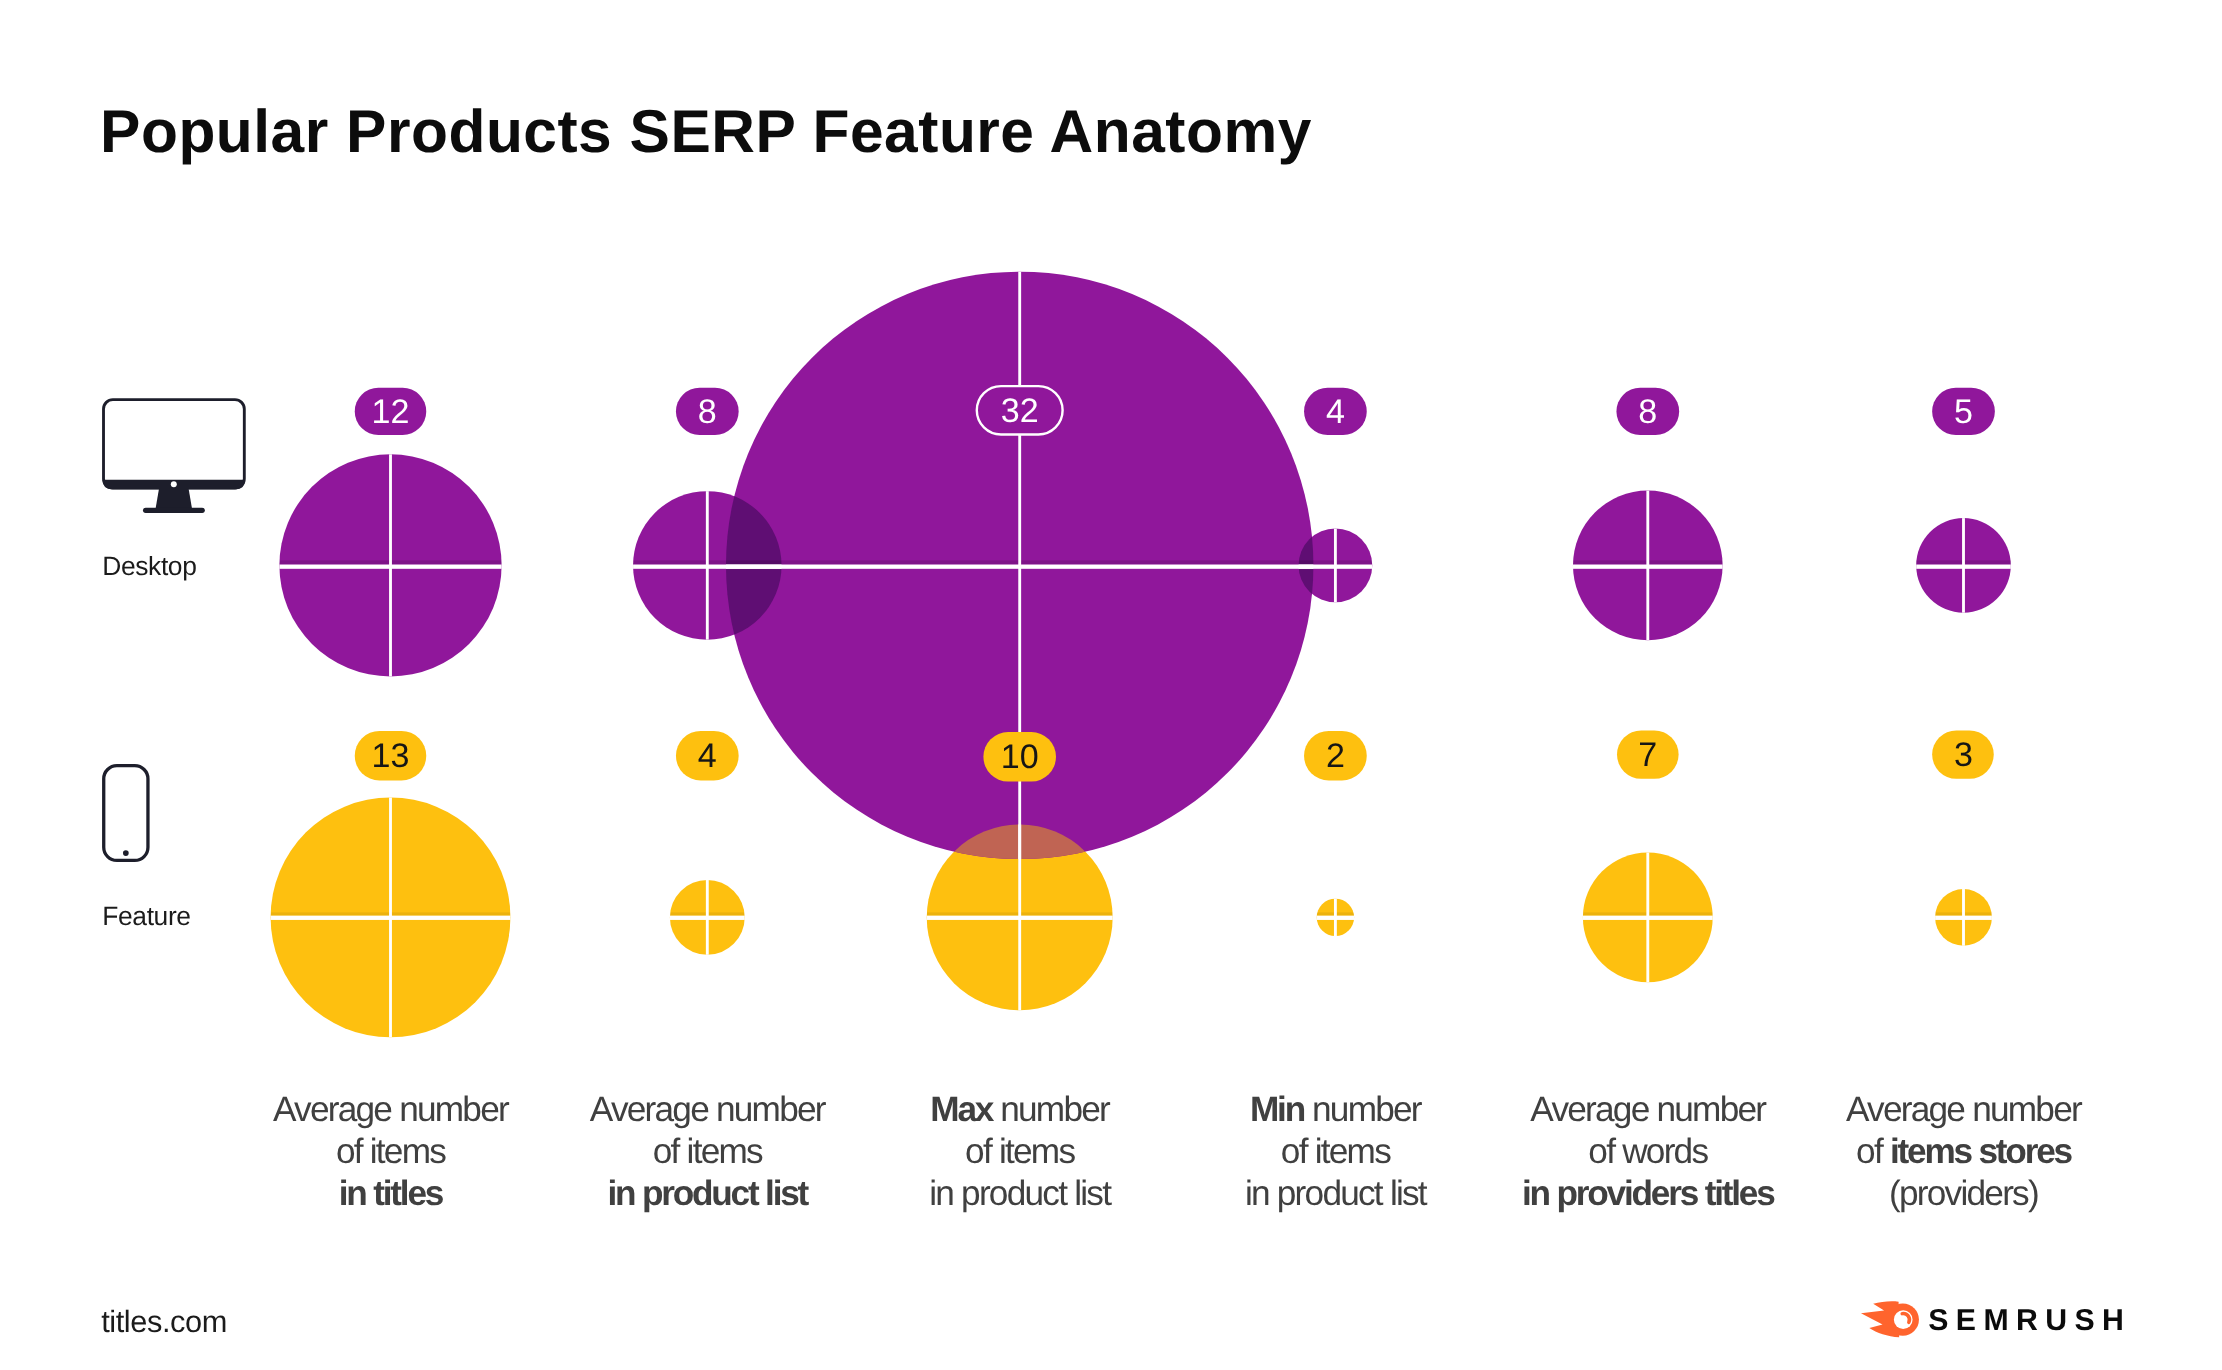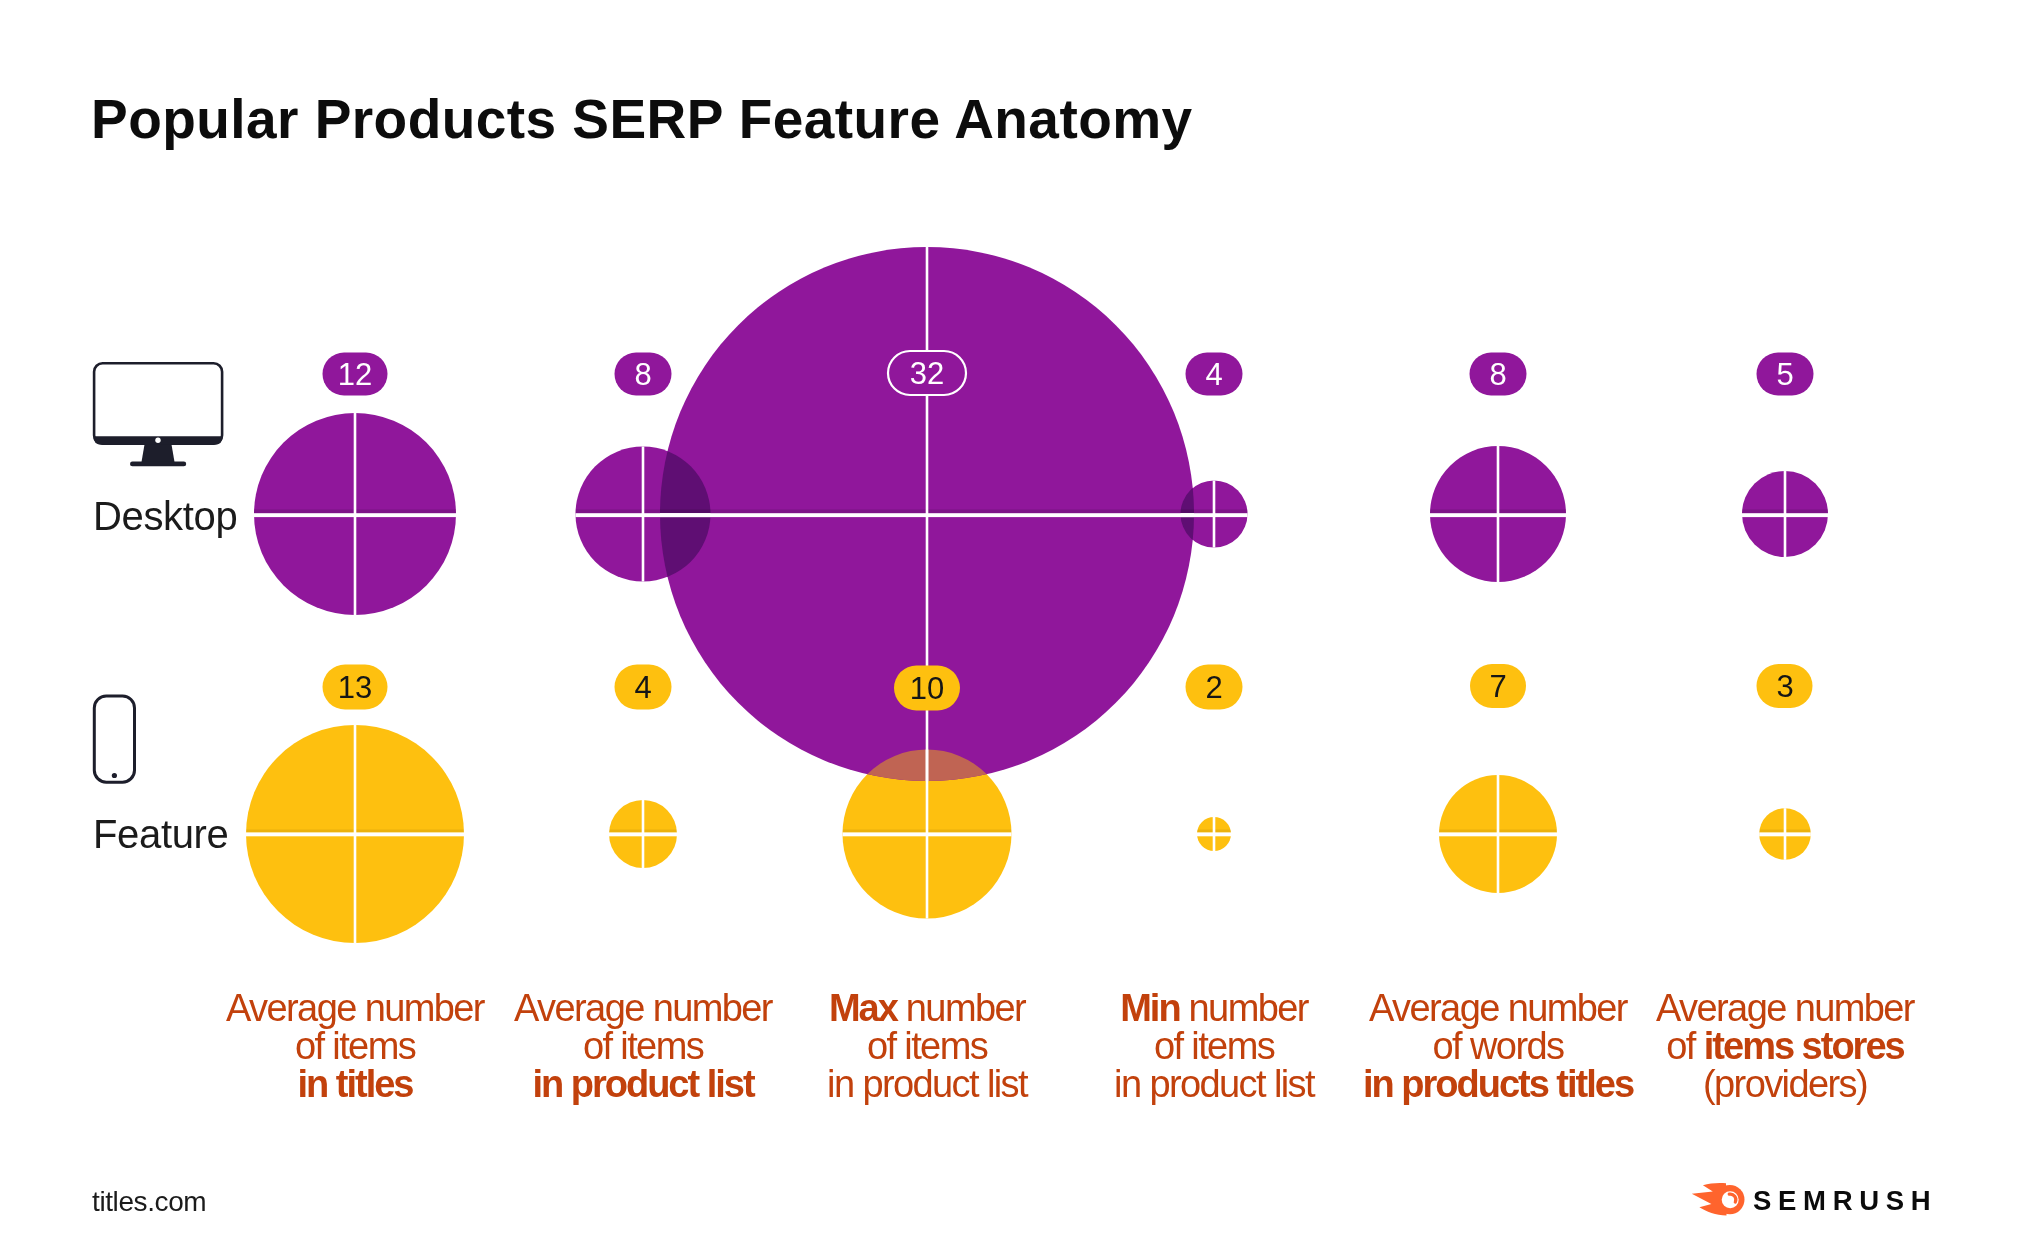--- a/index.html
+++ b/index.html
@@ -1,23 +1,23 @@
 <!DOCTYPE html>
 <html><head>
 <meta charset="utf-8">
 <style>
   html,body{margin:0;padding:0;}
   body{width:2020px;height:1245px;background:#ffffff;position:relative;overflow:hidden;
        font-family:"Liberation Sans", sans-serif;}
   .abs{position:absolute;}
   #title{left:91px;top:83.5px;font-size:55px;font-weight:bold;color:#0c0c0c;
          letter-spacing:0.45px;line-height:70px;white-space:nowrap;}
-  .devlbl{font-size:40px;color:#1b1b1b;letter-spacing:-0.35px;line-height:34px;}
-  .collbl{width:340px;text-align:center;font-size:38px;line-height:37.8px;
-          color:#c2410c;letter-spacing:-1.6px;}
+  .devlbl{font-size:24px;color:#1b1b1b;letter-spacing:-0.35px;line-height:34px;}
+  .collbl{width:340px;text-align:center;font-size:32px;line-height:37.8px;
+          color:#404040;letter-spacing:-1.6px;}
   .collbl b{font-weight:bold;letter-spacing:-2px;}
   #footer{left:92px;top:1187px;font-size:28px;color:#1b1b1b;letter-spacing:-0.4px;line-height:30px;}
 </style>
 </head>
 <body>
 <svg class="abs" style="left:0;top:0" width="2020" height="1245" viewBox="0 0 2020 1245">
   <defs>
     <clipPath id="cpBig">
         <circle cx="927" cy="514" r="267"></circle>
       </clipPath>
@@ -144,16 +144,16 @@
 
 <div id="title" class="abs">Popular Products SERP Feature Anatomy</div>
 
 <div class="abs devlbl" style="left:93px;top:499px;">Desktop</div>
 <div class="abs devlbl" style="left:93px;top:817px;">Feature</div>
 
 <div class="abs collbl" style="left:185px;top:990px;">Average number<br>of items<br><b>in titles</b></div>
 <div class="abs collbl" style="left:473px;top:990px;">Average number<br>of items<br><b>in product list</b></div>
 <div class="abs collbl" style="left:757px;top:990px;"><b>Max</b> number<br>of items<br>in product list</div>
 <div class="abs collbl" style="left:1044px;top:990px;"><b>Min</b> number<br>of items<br>in product list</div>
-<div class="abs collbl" style="left:1328px;top:990px;">Average number<br>of words<br><b>in products titles</b></div>
+<div class="abs collbl" style="left:1328px;top:990px;">Average number<br>of words<br><b>in providers titles</b></div>
 <div class="abs collbl" style="left:1615px;top:990px;">Average number<br>of <b>items stores</b><br>(providers)</div>
 
 <div id="footer" class="abs">titles.com</div>
 
 </body></html>

